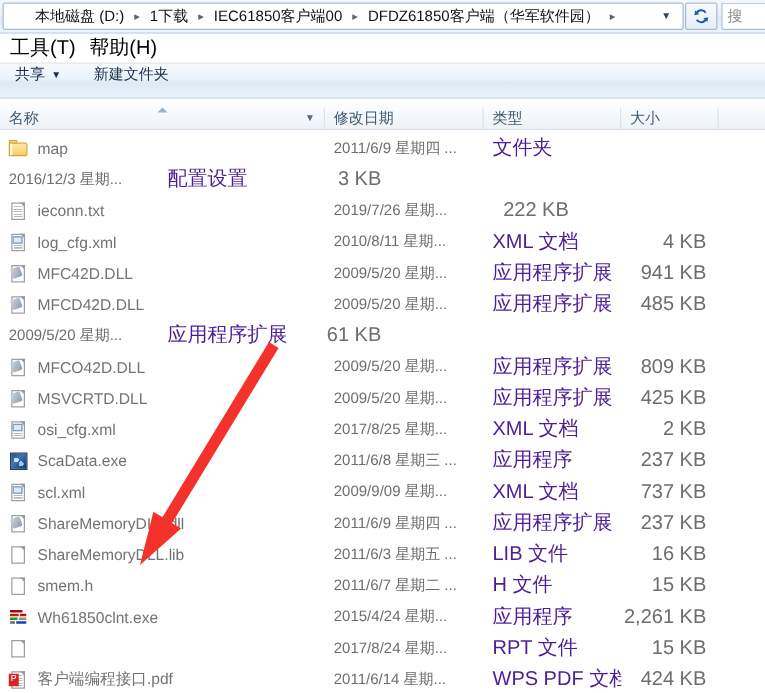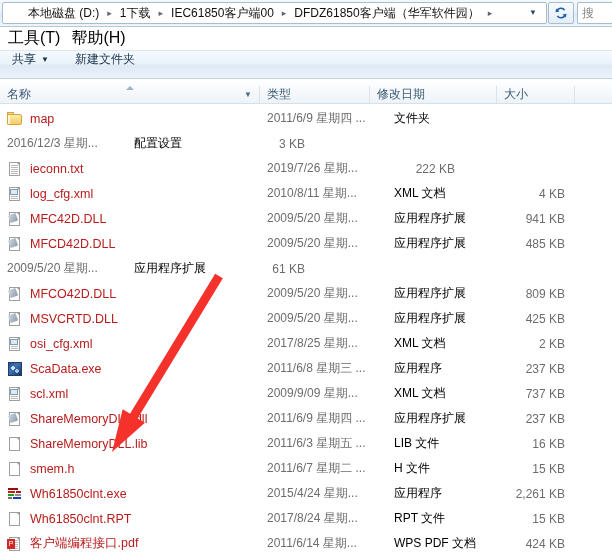--- a/index.html
+++ b/index.html
@@ -192,39 +192,39 @@
     width: 127px;
     color: #6d6d6d;
     font-size: 12px;
     padding-left: 7px;
     box-sizing: border-box;
     overflow: hidden;
     white-space: nowrap;
   }
   .cell-type {
     width: 110px;
-    color: #000000;
-    font-size: 12px;
+    color: #4c1d95;
+    font-size: 16px;
     padding-left: 7px;
     box-sizing: border-box;
     overflow: hidden;
     white-space: nowrap;
   }
   .cell-size {
     width: 78px;
     color: #6d6d6d;
-    font-size: 12px;
+    font-size: 16px;
     text-align: right;
     padding-right: 10px;
     box-sizing: border-box;
     white-space: nowrap;
   }
   .fname {
     font-size: 12.5px;
-    color: #b91c1c;
+    color: #737373;
     margin-left: 7px;
     white-space: nowrap;
   }
   .ic {
     width: 16px;
     height: 16px;
     flex: 0 0 16px;
     position: relative;
   }
 
@@ -378,25 +378,25 @@
     <span>新建文件夹</span>
   </span>
 </div>
 
 <div class="colhead">
   <div class="ch name">
     <span class="sortmark"></span>
     <span>名称</span>
     <span class="hcaret">▼</span>
   </div>
+  <div class="ch date">
+    <span>修改日期</span>
+  </div>
   <div class="ch type">
     <span>类型</span>
-  </div>
-  <div class="ch date">
-    <span>修改日期</span>
   </div>
   <div class="ch size">
     <span>大小</span>
   </div>
   <div class="ch pad"></div>
 </div>
 
 <div class="filelist" id="filelist">
     <div class="row">
       <div class="cell-name">
@@ -581,21 +581,20 @@
       </div>
       <div class="cell-date">2015/4/24 星期...</div>
       <div class="cell-type">应用程序</div>
       <div class="cell-size">2,261 KB</div>
     </div>
     <div class="row">
       <div class="cell-name">
         <span class="ic">
           <span class="doc fold"></span>
         </span>
-        <span class="fname">Wh61850clnt.RPT</span>
       </div>
       <div class="cell-date">2017/8/24 星期...</div>
       <div class="cell-type">RPT 文件</div>
       <div class="cell-size">15 KB</div>
     </div>
     <div class="row">
       <div class="cell-name">
         <span class="ic">
           <span class="doc fold"></span>
           <span class="lines"></span>

